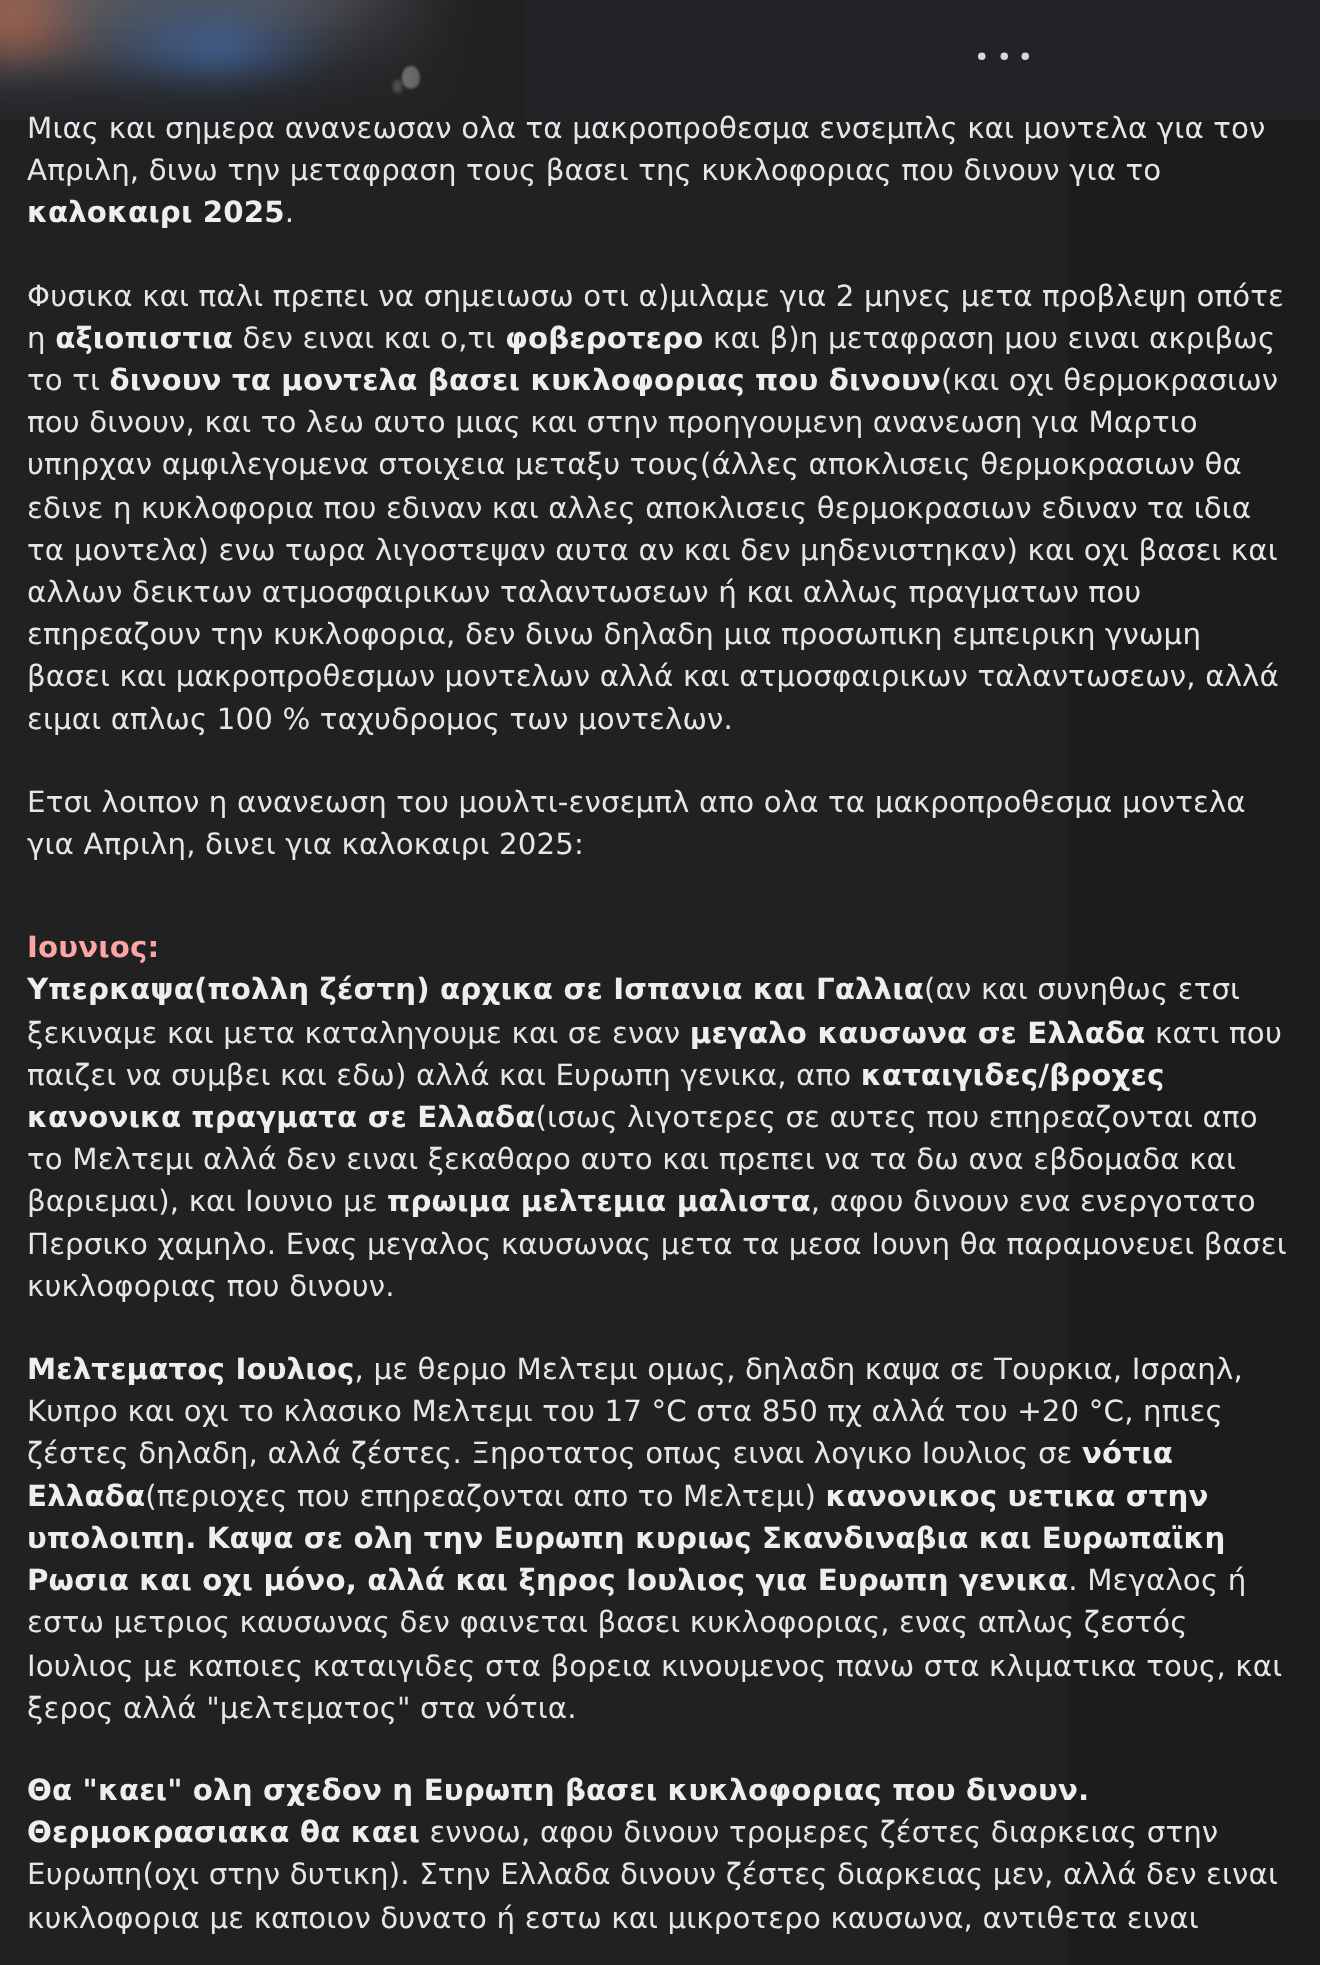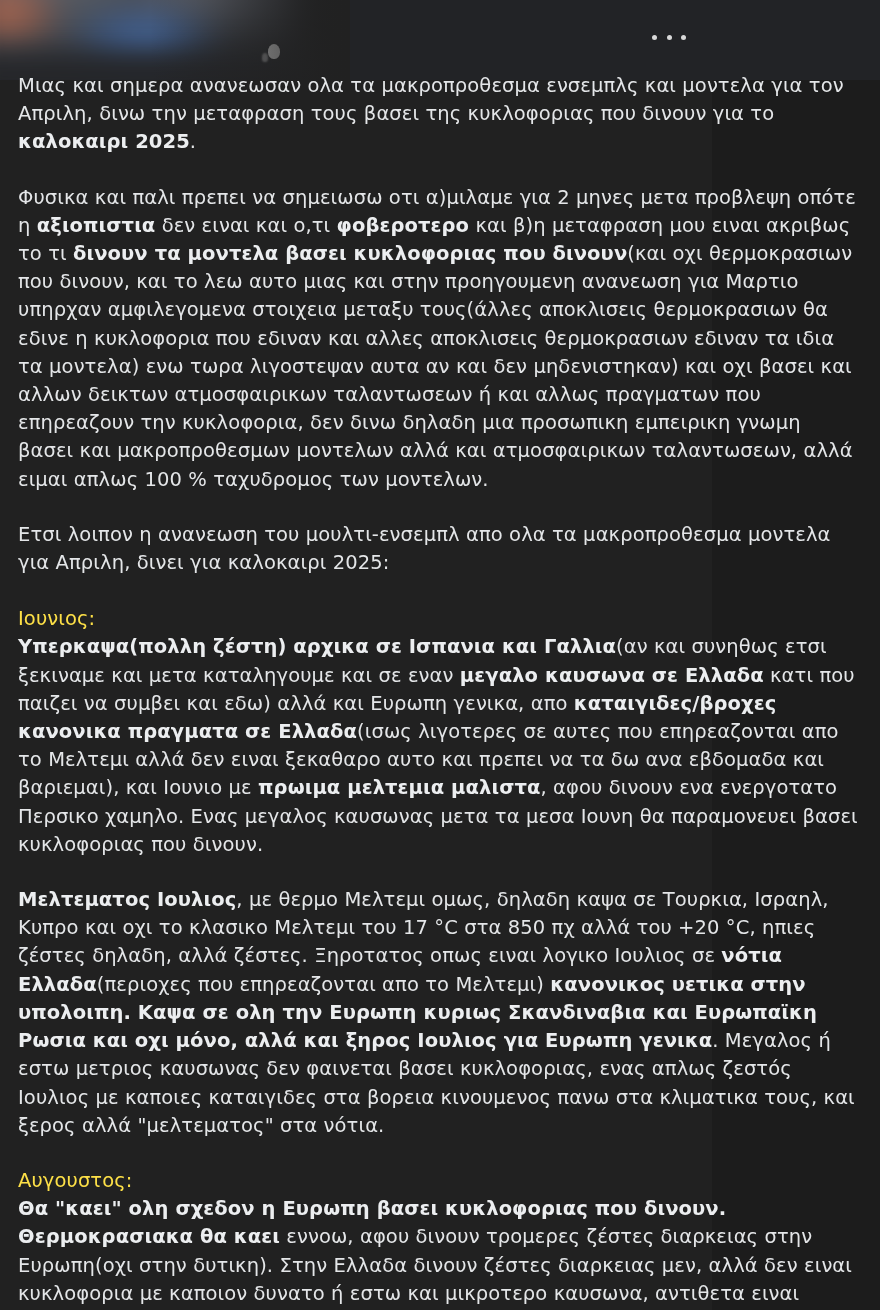--- a/index.html
+++ b/index.html
@@ -103,28 +103,28 @@
     font-size: 19.5px;
     line-height: 28.2px;
     letter-spacing: 0.1px;
   }
   .para {
     margin: 0 0 27px 0;
     white-space: pre-wrap;
     word-break: normal;
   }
   .para:last-child { margin-bottom: 0; }
-  .para.tight { margin-bottom: 0; }
+  .para.tight { margin-bottom: 13px; }
   .para b { font-weight: 700; color: #eceef0; }
   .blank-line { display: block; height: 28px; }
 
   .month-head {
     margin: 0;
-    font-weight: 400;
-    color: #fde047;
+    font-weight: 700;
+    color: #fca5a5;
   }
 </style>
 </head>
 <body>
 
 <div class="post">
 
   <div class="media-strip">
     <div class="blur-photo"></div>
     <div class="blur-photo-lower"></div>
@@ -146,17 +146,16 @@
 
     <p class="para tight"><span>Ετσι λοιπον η ανανεωση του μουλτι-ενσεμπλ απο ολα τα μακροπροθεσμα μοντελα για Απριλη, δινει για καλοκαιρι 2025:</span></p>
 
     <span class="blank-line"></span>
 
     <p class="month-head">Ιουνιος:</p>
     <p class="para"><b>Υπερκαψα(πολλη ζέστη) αρχικα σε Ισπανια και Γαλλια</b><span>(αν και συνηθως ετσι ξεκιναμε και μετα καταληγουμε και σε εναν </span><b>μεγαλο καυσωνα σε Ελλαδα</b><span> κατι που παιζει να συμβει και εδω) αλλά και Ευρωπη γενικα, απο </span><b>καταιγιδες/βροχες κανονικα πραγματα σε Ελλαδα</b><span>(ισως λιγοτερες σε αυτες που επηρεαζονται απο το Μελτεμι αλλά δεν ειναι ξεκαθαρο αυτο και πρεπει να τα δω ανα εβδομαδα και βαριεμαι), και Ιουνιο με </span><b>πρωιμα μελτεμια μαλιστα</b><span>, αφου δινουν ενα ενεργοτατο Περσικο χαμηλο. Ενας μεγαλος καυσωνας μετα τα μεσα Ιουνη θα παραμονευει βασει κυκλοφοριας που δινουν.</span></p>
 
     <p class="para"><b>Μελτεματος Ιουλιος</b><span>, με θερμο Μελτεμι ομως, δηλαδη καψα σε Τουρκια, Ισραηλ, Κυπρο και οχι το κλασικο Μελτεμι του 17 °C στα 850 πχ αλλά του +20 °C, ηπιες ζέστες δηλαδη, αλλά ζέστες. Ξηροτατος οπως ειναι λογικο Ιουλιος σε </span><b>νότια Ελλαδα</b><span>(περιοχες που επηρεαζονται απο το Μελτεμι) </span><b>κανονικος υετικα στην υπολοιπη. Καψα σε ολη την Ευρωπη κυριως Σκανδιναβια και Ευρωπαϊκη Ρωσια και οχι μόνο, αλλά και ξηρος Ιουλιος για Ευρωπη γενικα</b><span>. Μεγαλος ή εστω μετριος καυσωνας δεν φαινεται βασει κυκλοφοριας, ενας απλως ζεστός Ιουλιος με καποιες καταιγιδες στα βορεια κινουμενος πανω στα κλιματικα τους, και ξερος αλλά "μελτεματος" στα νότια.</span></p>
 
-    <p class="month-head">Αυγουστος:</p>
     <p class="para"><b>Θα "καει" ολη σχεδον η Ευρωπη βασει κυκλοφοριας που δινουν. Θερμοκρασιακα θα καει</b><span> εννοω, αφου δινουν τρομερες ζέστες διαρκειας στην Ευρωπη(οχι στην δυτικη). Στην Ελλαδα δινουν ζέστες διαρκειας μεν, αλλά δεν ειναι κυκλοφορια με καποιον δυνατο ή εστω και μικροτερο καυσωνα, αντιθετα ειναι </span></p>
 
   </div>
 </div>
 
 </body></html>

